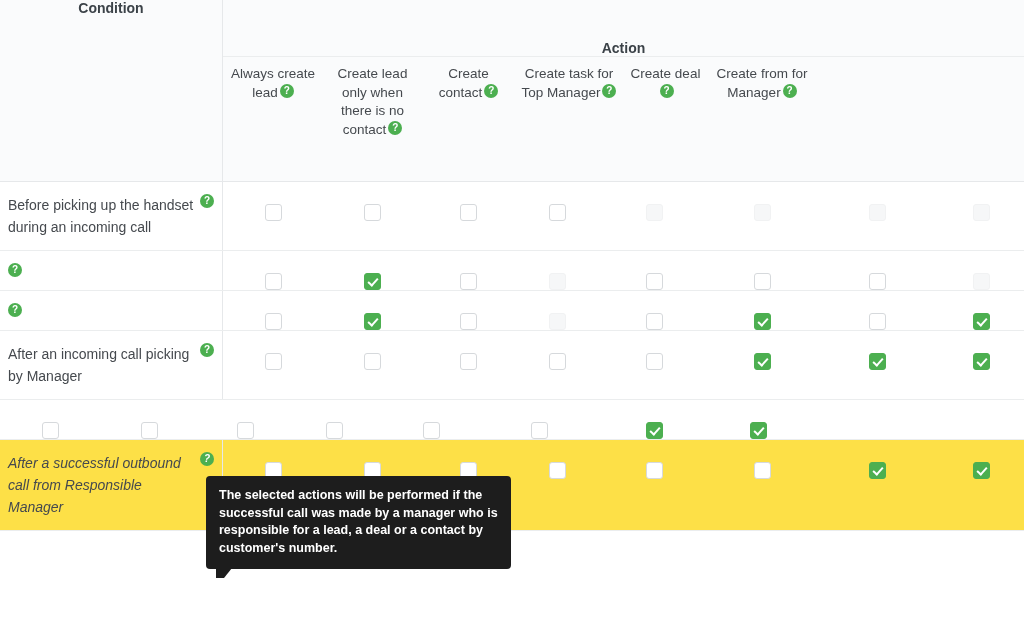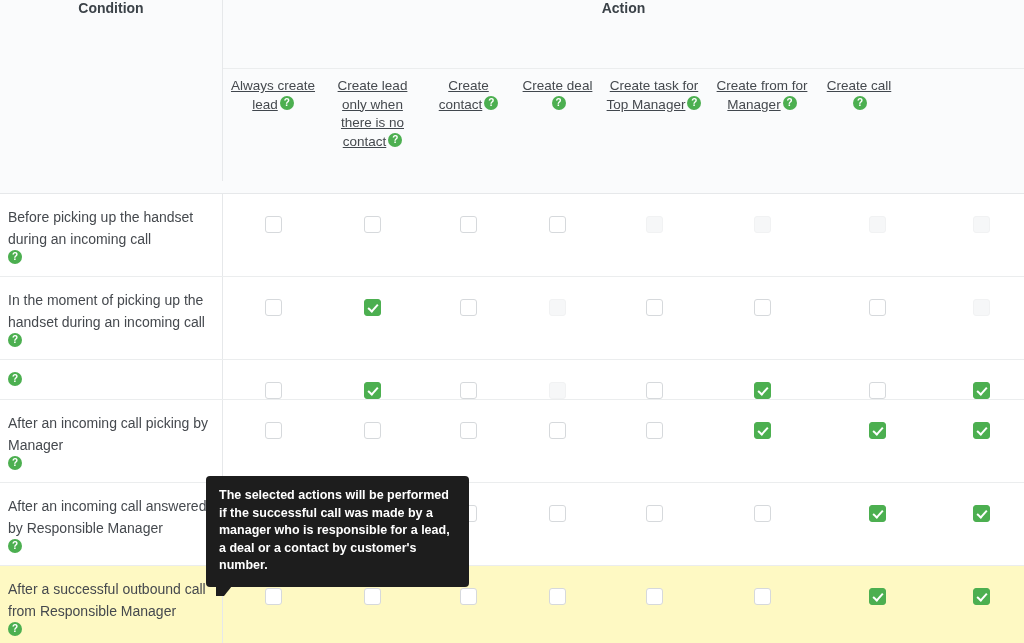--- a/index.html
+++ b/index.html
@@ -45,35 +45,34 @@
     color: #3b4248;
     height: 181px;
   }
   .hdr-right {
     flex: 1;
     display: flex;
     flex-direction: column;
     box-sizing: border-box;
   }
   .hdr-action {
-    height: 69px;
-    display: flex;
-    align-items: flex-start;
+    height: 57px;
+    display: flex;
+    align-items: flex-end;
     justify-content: center;
     font-size: 14px;
     font-weight: bold;
     color: #3b4248;
     border-bottom: 1px solid #ebedee;
     box-sizing: border-box;
   }
   .hdr-cols {
     height: 124px;
     display: flex;
     box-sizing: border-box;
-    text-decoration: underline;
   }
   .hdr-col {
     box-sizing: border-box;
     padding: 8px 4px 0 4px;
     text-align: center;
     font-size: 13.5px;
     line-height: 18.5px;
     color: #45494e;
     position: relative;
   }
@@ -115,32 +114,33 @@
 
   
   .row {
     display: flex;
     width: 1024px;
     border-bottom: 1px solid #ebedee;
     box-sizing: border-box;
     background: #ffffff;
   }
   .row.hovered {
-    background: #fef9c3;
+    background: #fde047;
+    font-style: italic;
   }
   .row-cond {
     width: 223px;
     min-width: 223px;
     border-right: 1px solid #e6e8ea;
     box-sizing: border-box;
     padding: 12px 8px 12px 8px;
     display: flex;
     align-items: flex-start;
     justify-content: space-between;
-    flex-direction: column;
+    gap: 6px;
   }
   .row-cond .ctext {
     font-size: 14px;
     line-height: 22px;
     color: #45494e;
   }
   .row-cells {
     flex: 1;
     display: flex;
     align-items: flex-start;
@@ -185,21 +185,21 @@
     background: #f6f7f8;
     border-color: #f1f2f3;
     cursor: default;
   }
 
   
   .tooltip {
     position: absolute;
     left: 206px;
     top: 476px;
-    width: 263px;
+    width: 305px;
     box-sizing: border-box;
     background: #1d1d1d;
     color: #ffffff;
     border-radius: 4px;
     padding: 11px 13px 12px 13px;
     font-size: 12.5px;
     line-height: 17.5px;
     font-weight: bold;
     z-index: 50;
   }
@@ -227,24 +227,23 @@
       <span>Condition</span>
     </div>
     <div class="hdr-right">
       <div class="hdr-action">
         <span>Action</span>
       </div>
       <div class="hdr-cols" id="hdr-cols">
           <div class="hdr-col c0"><span class="lbl">Always create lead</span><span class="qm">?</span></div>
           <div class="hdr-col c1"><span class="lbl">Create lead only when there is no contact</span><span class="qm">?</span></div>
           <div class="hdr-col c2"><span class="lbl">Create contact</span><span class="qm">?</span></div>
+          <div class="hdr-col c4"><span class="lbl">Create task for Top Manager</span><span class="qm">?</span></div>
           <div class="hdr-col c3"><span class="lbl">Create deal</span><span class="qm">?</span></div>
-          <div class="hdr-col c4"><span class="lbl">Create task for Top Manager</span><span class="qm">?</span></div>
           <div class="hdr-col c5"><span class="lbl">Create from for Manager</span><span class="qm">?</span></div>
-          <div class="hdr-col c7"><span class="lbl">Create call</span><span class="qm">?</span></div>
         </div>
     </div>
   </div>
 
   <div id="tbody">
       <div class="row">
         <div class="row-cond">
           <div class="ctext">Before picking up the handset during an incoming call</div>
           <span class="qm">?</span>
         </div>
@@ -270,21 +269,20 @@
           <div class="cell c6">
             <div class="cb disabled"></div>
           </div>
           <div class="cell c7">
             <div class="cb disabled"></div>
           </div>
         </div>
       </div>
       <div class="row">
         <div class="row-cond">
-          <div class="ctext">In the moment of picking up the handset during an incoming call</div>
           <span class="qm">?</span>
         </div>
         <div class="row-cells">
           <div class="cell c0">
             <div class="cb"></div>
           </div>
           <div class="cell c1">
             <div class="cb checked"></div>
           </div>
           <div class="cell c2">
@@ -364,24 +362,20 @@
           </div>
           <div class="cell c6">
             <div class="cb checked"></div>
           </div>
           <div class="cell c7">
             <div class="cb checked"></div>
           </div>
         </div>
       </div>
       <div class="row">
-        <div class="row-cond">
-          <div class="ctext">After an incoming call answered by Responsible Manager</div>
-          <span class="qm">?</span>
-        </div>
         <div class="row-cells">
           <div class="cell c0">
             <div class="cb"></div>
           </div>
           <div class="cell c1">
             <div class="cb"></div>
           </div>
           <div class="cell c2">
             <div class="cb"></div>
           </div>

